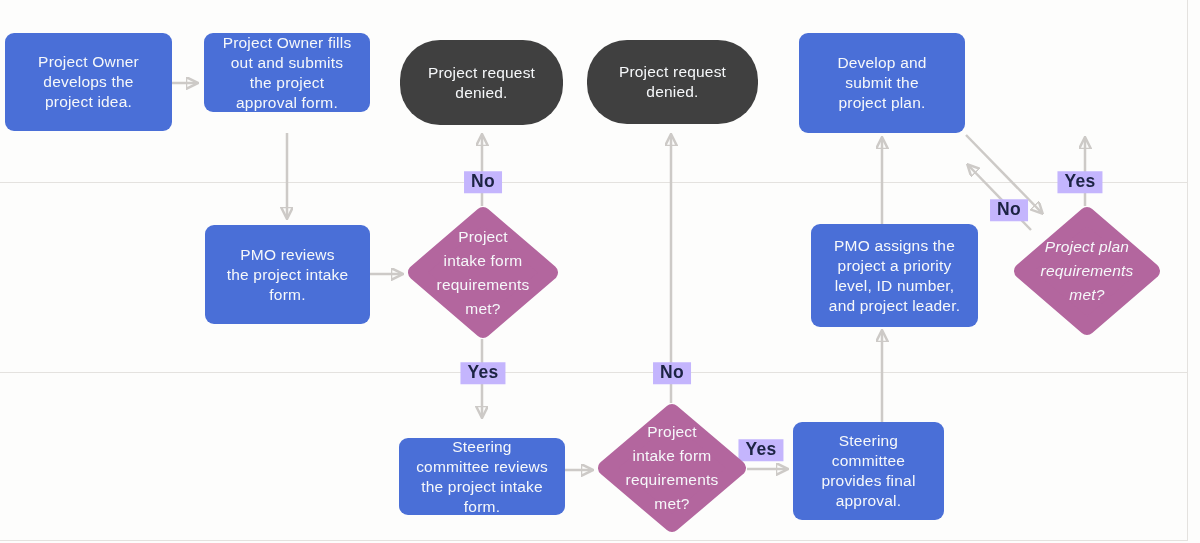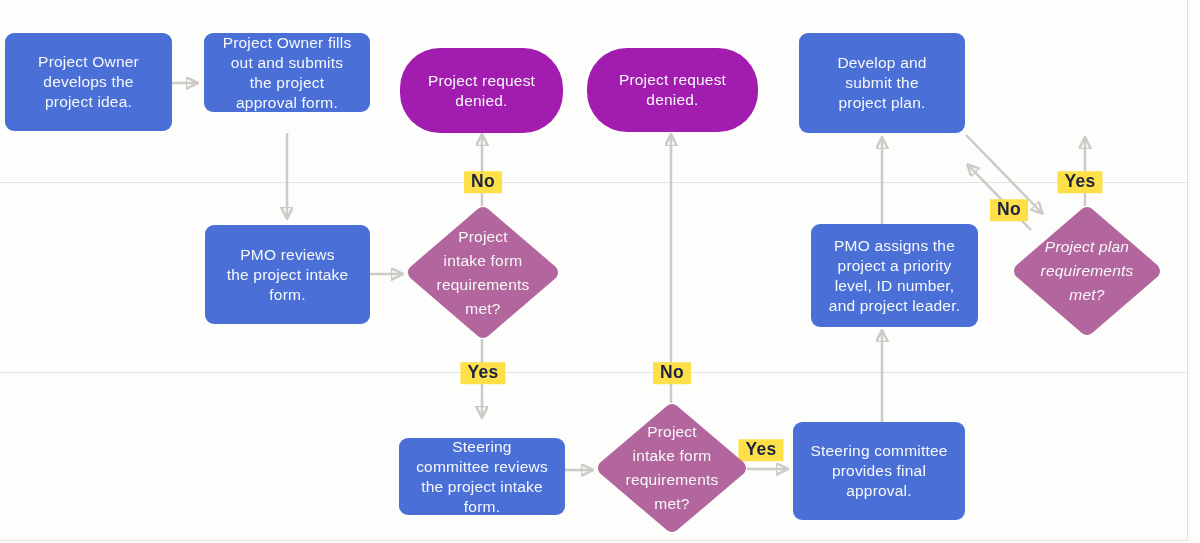--- a/index.html
+++ b/index.html
@@ -23,36 +23,36 @@
     position:absolute;z-index:4;
     display:flex;align-items:center;justify-content:center;
     text-align:center;
     color:#f6f8fa;
     font-size:15.5px;line-height:20px;font-weight:500;
     letter-spacing:.2px;
     white-space:pre-line;
     box-sizing:border-box;
   }
   .process{background:#4a6fd7;border-radius:9px;padding:6px 8px;}
-  .terminator{background:#a21caf;border-radius:40px;padding:6px 12px;margin-top:8px;}
+  .terminator{background:#404040;border-radius:40px;padding:6px 12px;}
   .decision{background:transparent;padding:0;}
   .decision .diamond-svg{position:absolute;left:0;top:0;}
   .decision .diamond-svg polygon{
     fill:#b3669e;stroke:#b3669e;stroke-width:16;stroke-linejoin:round;
   }
   .decision .node-text{
     position:relative;z-index:1;
     font-size:15.5px;line-height:24px;
     white-space:pre-line;
   }
   
   .edge-label{
     position:absolute;z-index:3;
     transform:translate(-50%,-50%);
-    background:#fde047;
+    background:#c4b5fd;
     color:#1c2343;
     font-size:17.5px;font-weight:600;line-height:1;
     padding:2px 7px;
     letter-spacing:.3px;
   }
 </style>
 </head>
 <body>
 
 <div id="canvas">
@@ -146,17 +146,17 @@
   <div class="node decision" style="left:598px;top:404px;width:148px;height:128px;">
     <svg class="diamond-svg" width="148" height="128" viewBox="0 0 148 128">
       <polygon points="74,8 140,64 74,120 8,64"></polygon>
     </svg>
     <div class="node-text">Project
 intake form
 requirements
 met?</div>
   </div>
 
-  <div class="node process" style="left:793px;top:422px;width:172px;height:98px;">Steering committee
+  <div class="node process" style="left:793px;top:422px;width:151px;height:98px;">Steering committee
 provides final
 approval.</div>
 
 </div>
 
 </body></html>

